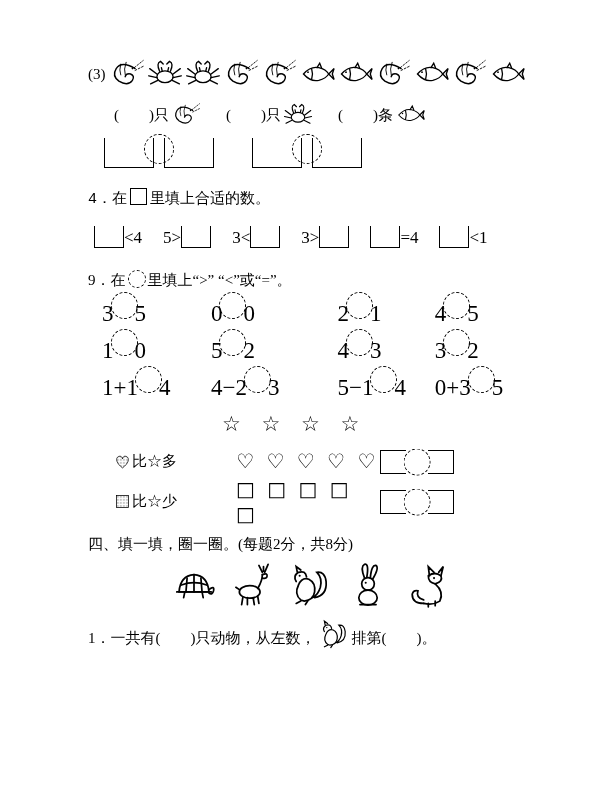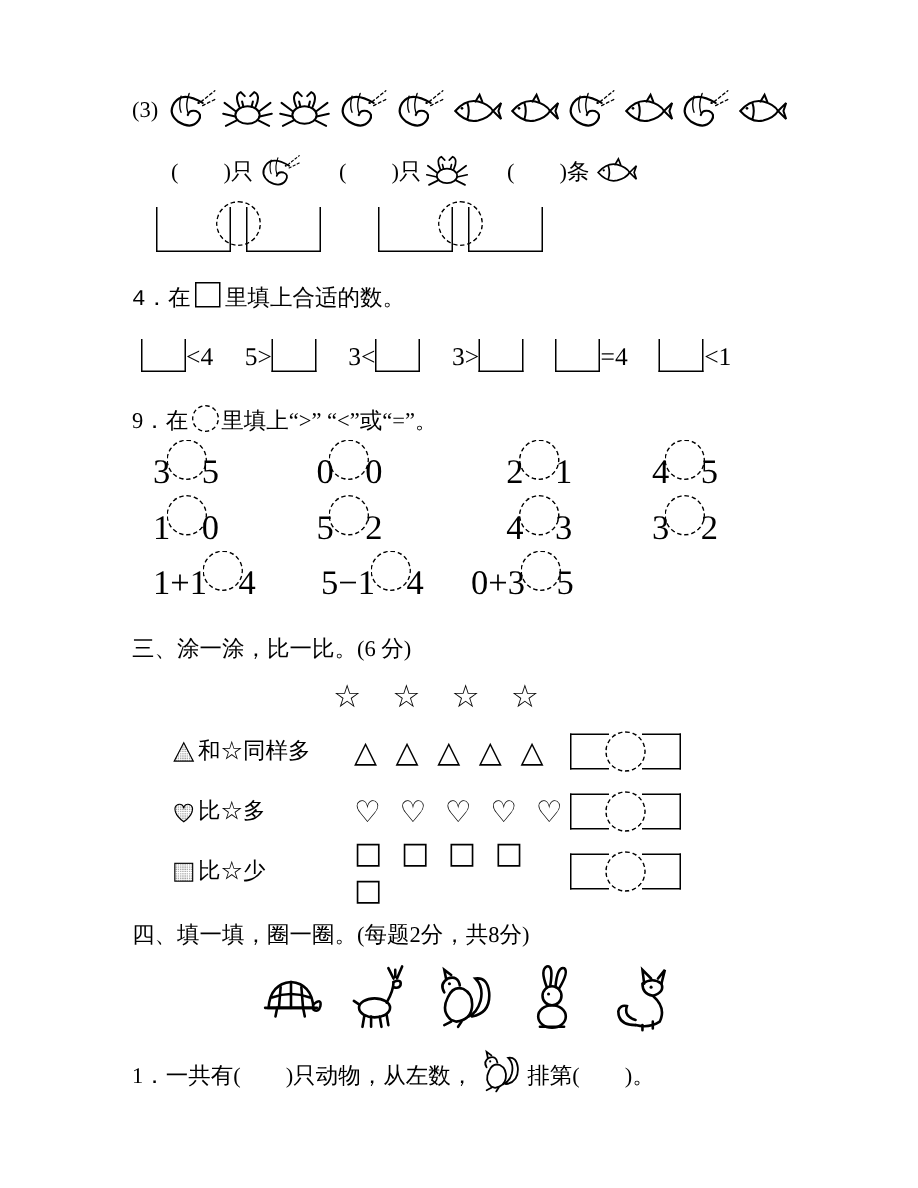--- a/index.html
+++ b/index.html
@@ -242,42 +242,28 @@
       <span class="q5-cell c3"><span>4</span><span class="q5c"></span><span>5</span></span>
     </div>
     <div class="q5-row">
       <span class="q5-cell c0"><span>1</span><span class="q5c"></span><span>0</span></span>
       <span class="q5-cell c1"><span>5</span><span class="q5c"></span><span>2</span></span>
       <span class="q5-cell c2"><span>4</span><span class="q5c"></span><span>3</span></span>
       <span class="q5-cell c3"><span>3</span><span class="q5c"></span><span>2</span></span>
     </div>
     <div class="q5-row">
       <span class="q5-cell c0"><span>1+1</span><span class="q5c"></span><span>4</span></span>
+      <span class="q5-cell c1"><span>4−2</span><span class="q5c"></span><span>3</span></span>
       <span class="q5-cell c2"><span>5−1</span><span class="q5c"></span><span>4</span></span>
       <span class="q5-cell c3"><span>0+3</span><span class="q5c"></span><span>5</span></span>
     </div>
   </div>
 
-  <div class="s3-title">三、涂一涂，比一比。(6 分)</div>
   <div class="stars-row">☆ ☆ ☆ ☆</div>
 
-  <div class="s3-row">
-    <span class="s3-label">
-      <svg viewBox="0 0 40 40">
-          <use href="#icon-shaded-triangle"></use>
-        </svg>
-      <span>和☆同样多</span>
-    </span>
-    <span class="s3-shapes">△ △ △ △ △</span>
-    <span class="cmpB">
-      <span class="boxL"></span>
-      <span class="dcircle2"></span>
-      <span class="boxR"></span>
-    </span>
-  </div>
 
   <div class="s3-row">
     <span class="s3-label">
       <svg viewBox="0 0 40 40">
           <use href="#icon-shaded-heart"></use>
         </svg>
       <span>比☆多</span>
     </span>
     <span class="s3-shapes">♡ ♡ ♡ ♡ ♡</span>
     <span class="cmpB">

